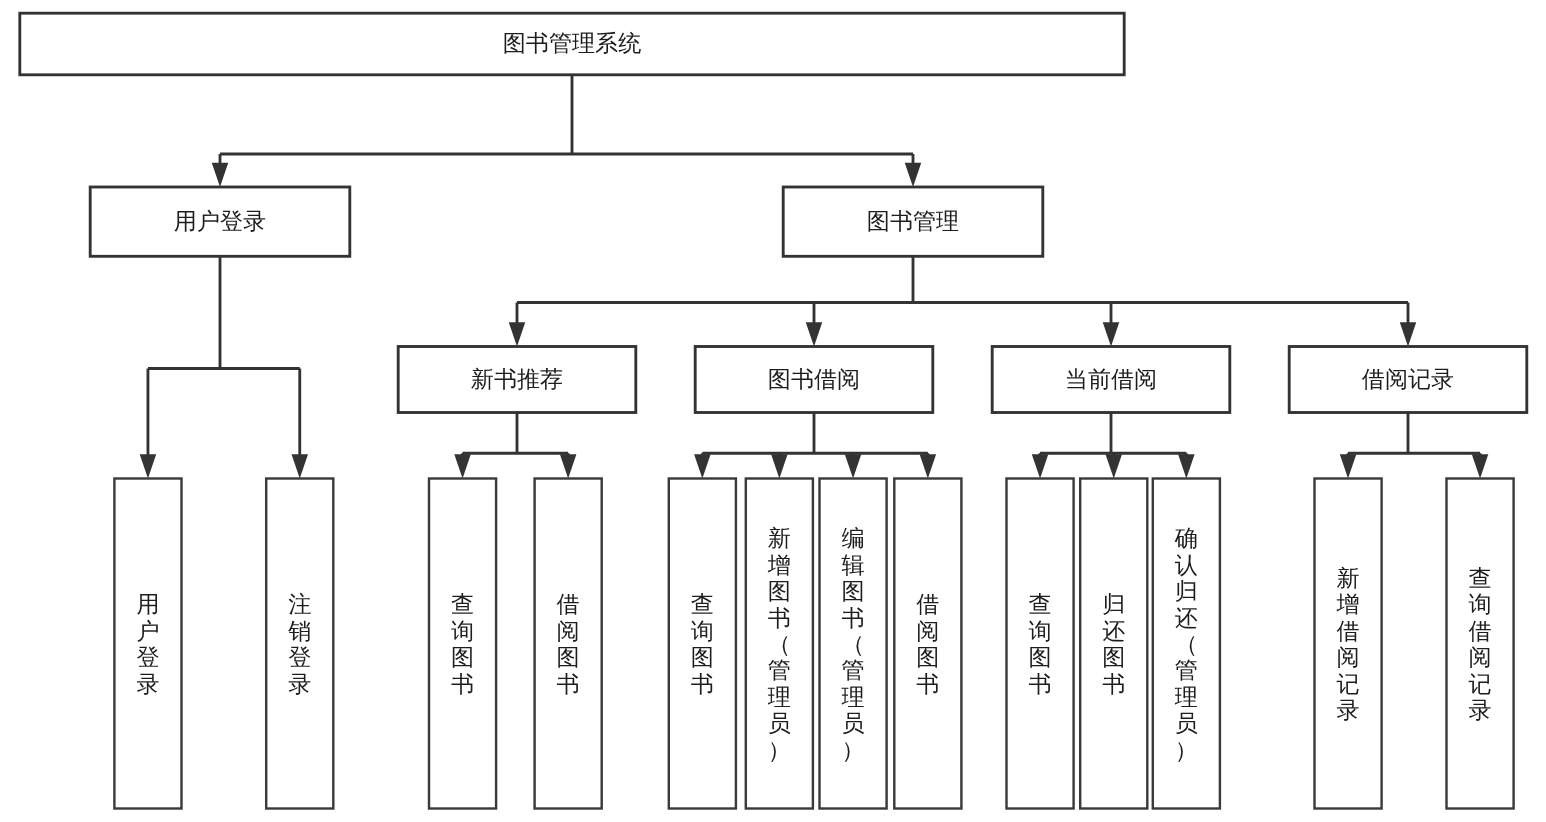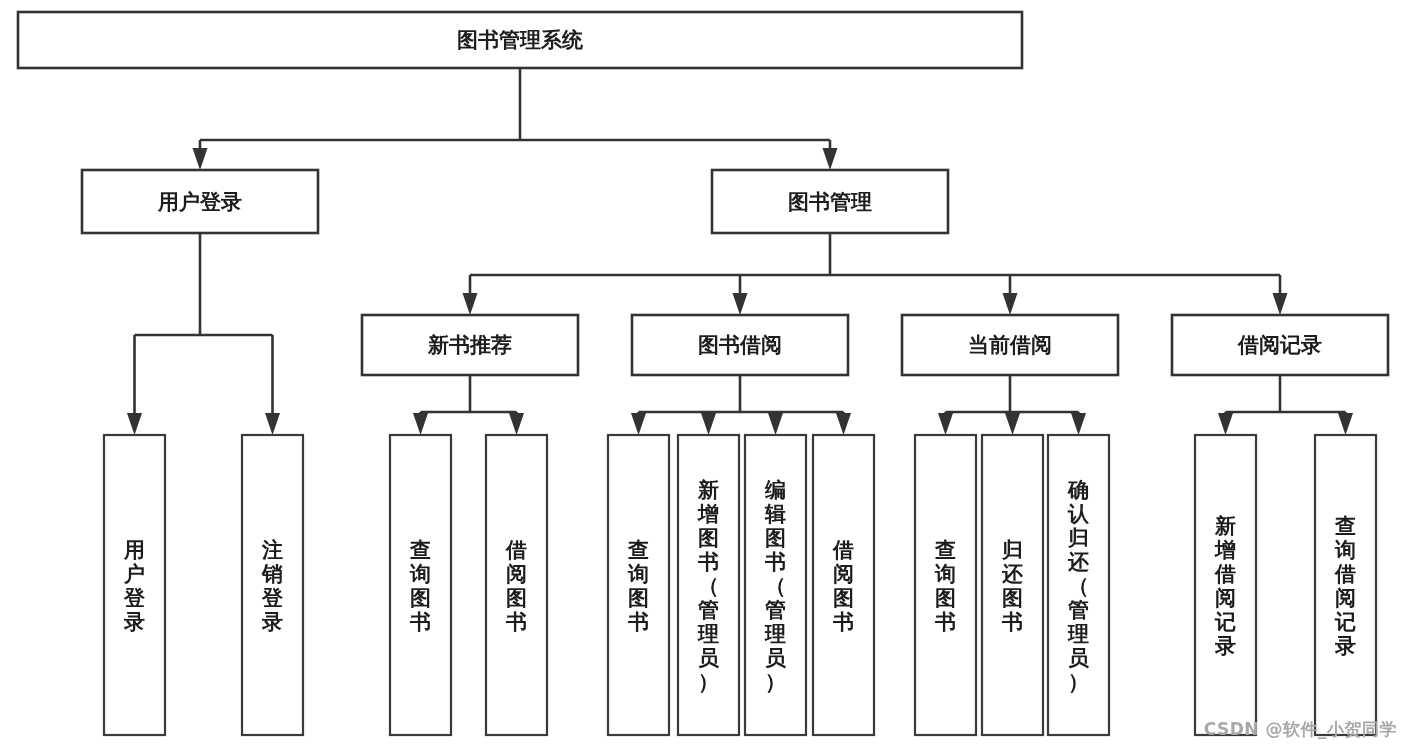--- a/index.html
+++ b/index.html
@@ -12,21 +12,20 @@
     width: 1405px;
     height: 747px;
     font-family: "DejaVu Sans", "Liberation Sans", sans-serif;
     overflow: hidden;
     position: relative;
   }
   #diagram-root {
     position: relative;
     width: 1405px;
     height: 747px;
-    font-weight: bold;
   }
   svg.diagram {
     display: block;
     width: 1405px;
     height: 747px;
   }
   .node-rect {
     fill: #ffffff;
     stroke: #333333;
     stroke-width: 2.6;
@@ -266,14 +265,13 @@
         <rect x="1315" y="435" width="61" height="300" class="node-rect-thin"></rect>
         <text x="1345.5" y="527" class="node-label-h">查</text>
         <text x="1345.5" y="551" class="node-label-h">询</text>
         <text x="1345.5" y="575" class="node-label-h">借</text>
         <text x="1345.5" y="599" class="node-label-h">阅</text>
         <text x="1345.5" y="623" class="node-label-h">记</text>
         <text x="1345.5" y="647" class="node-label-h">录</text>
         <title>查询借阅记录</title>
       </g>
     </svg>
-  <div class="watermark">CSDN @软件_小贺同学</div>
 </div>
 
 </body></html>

